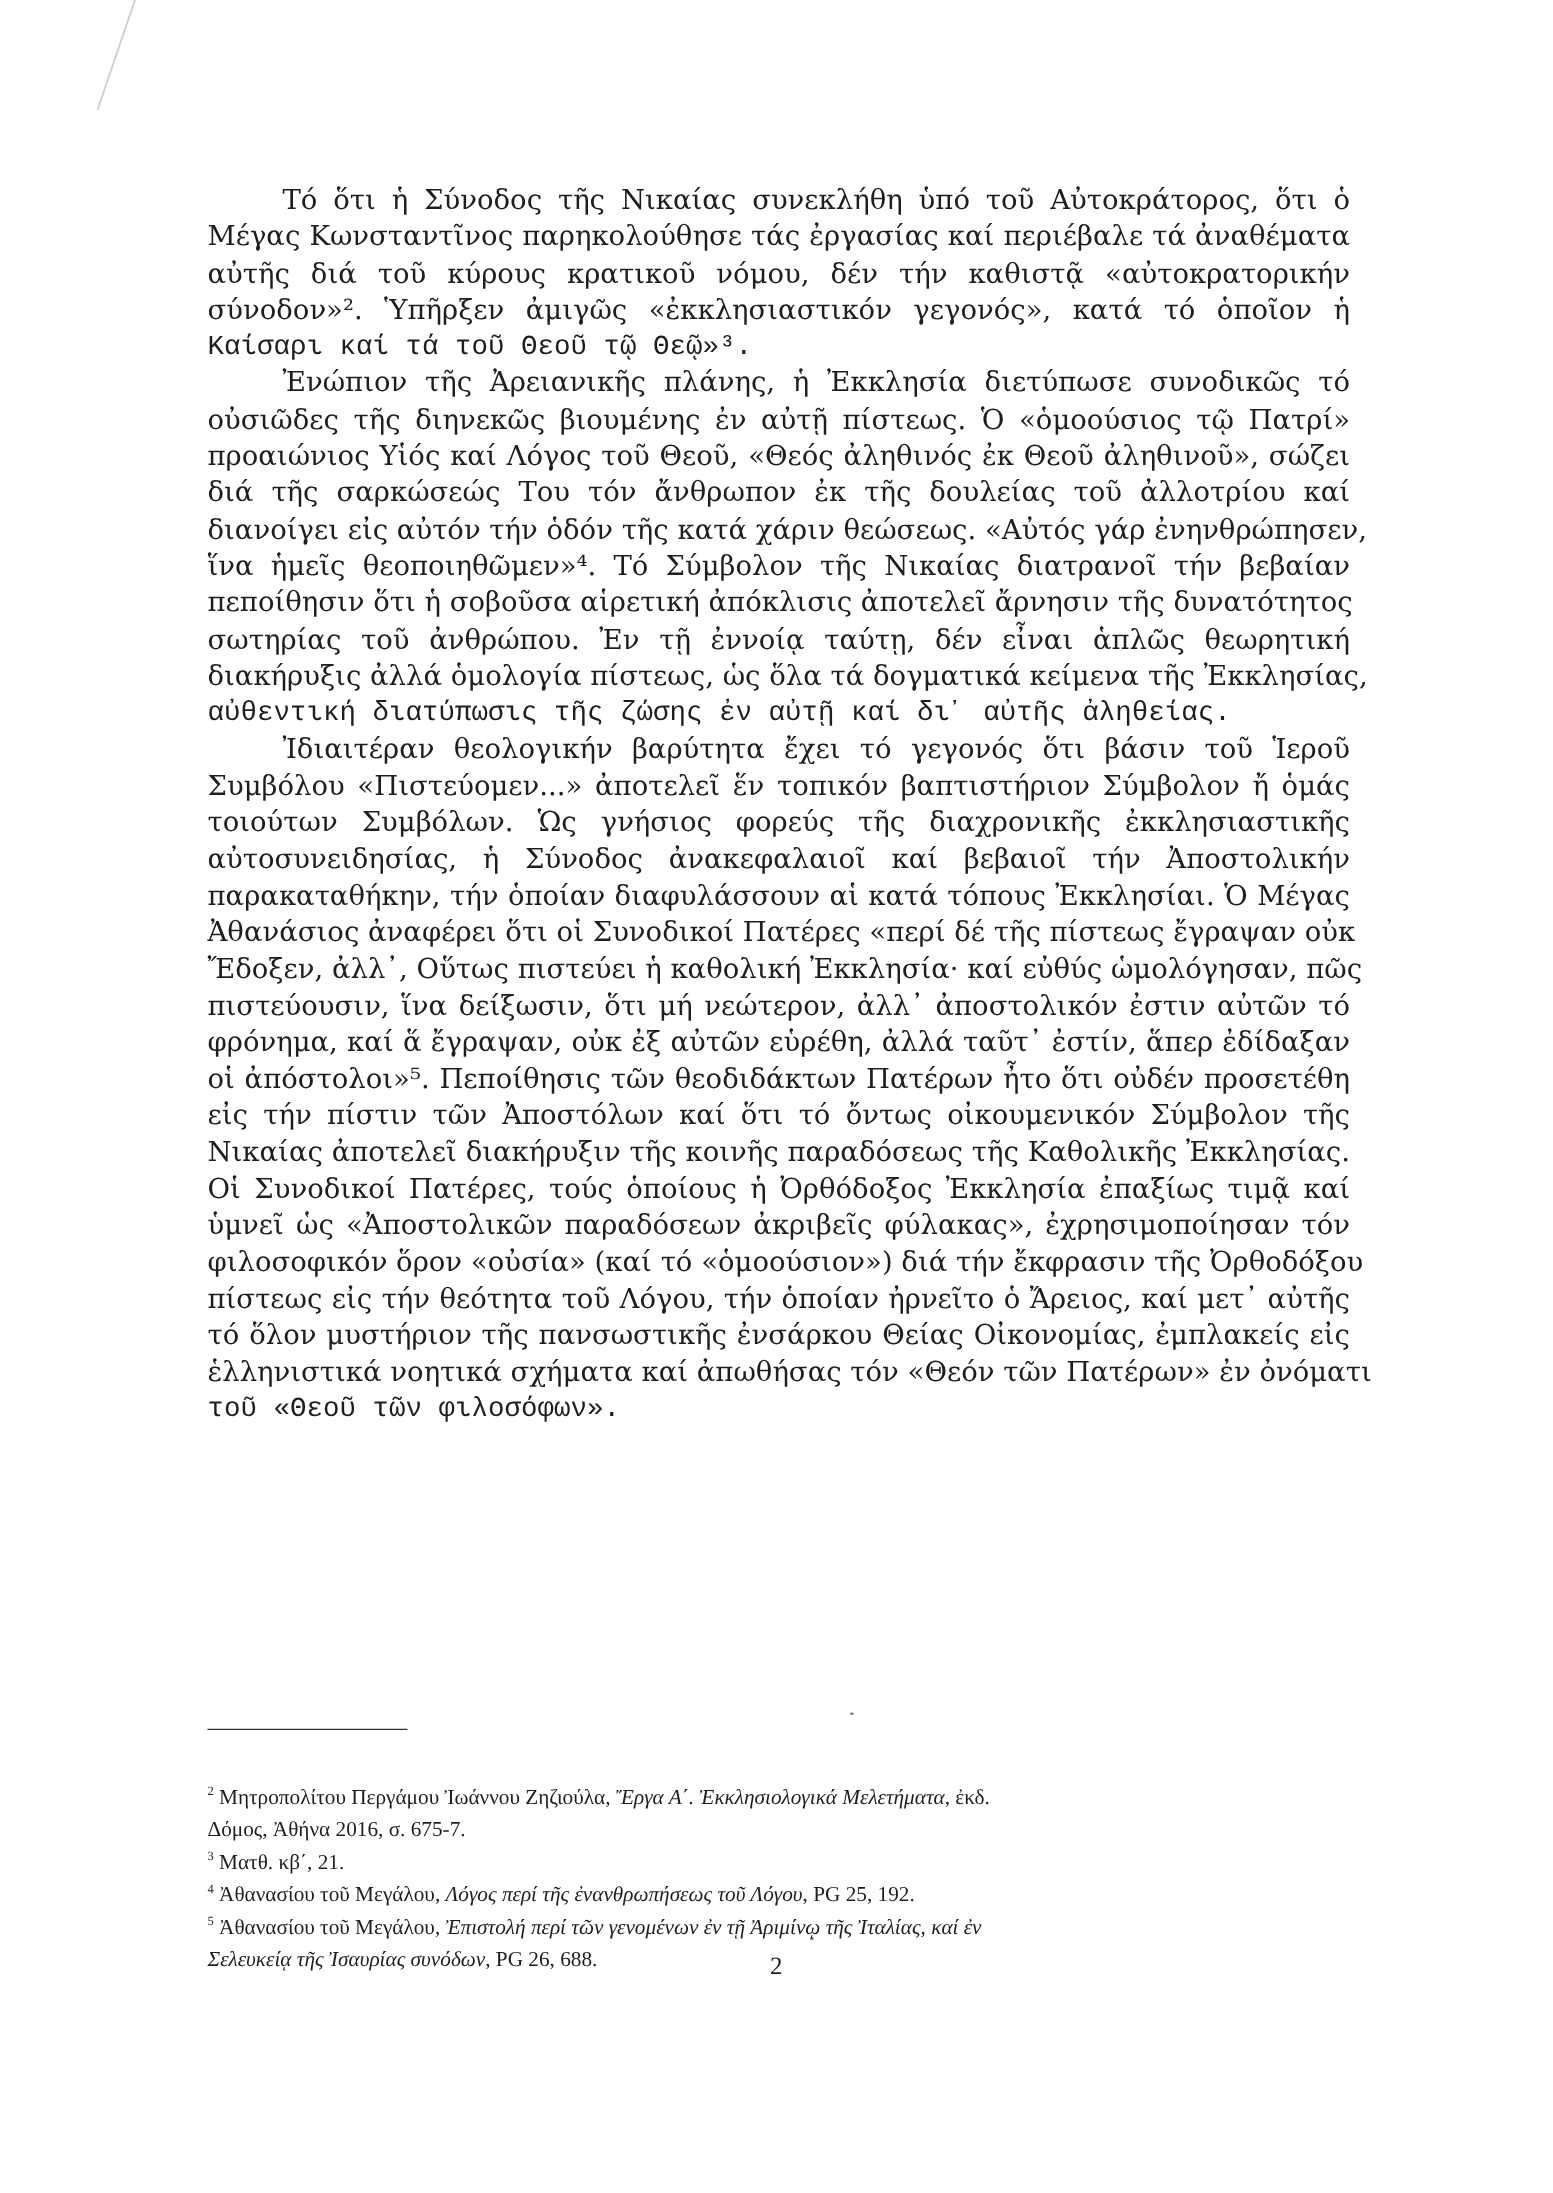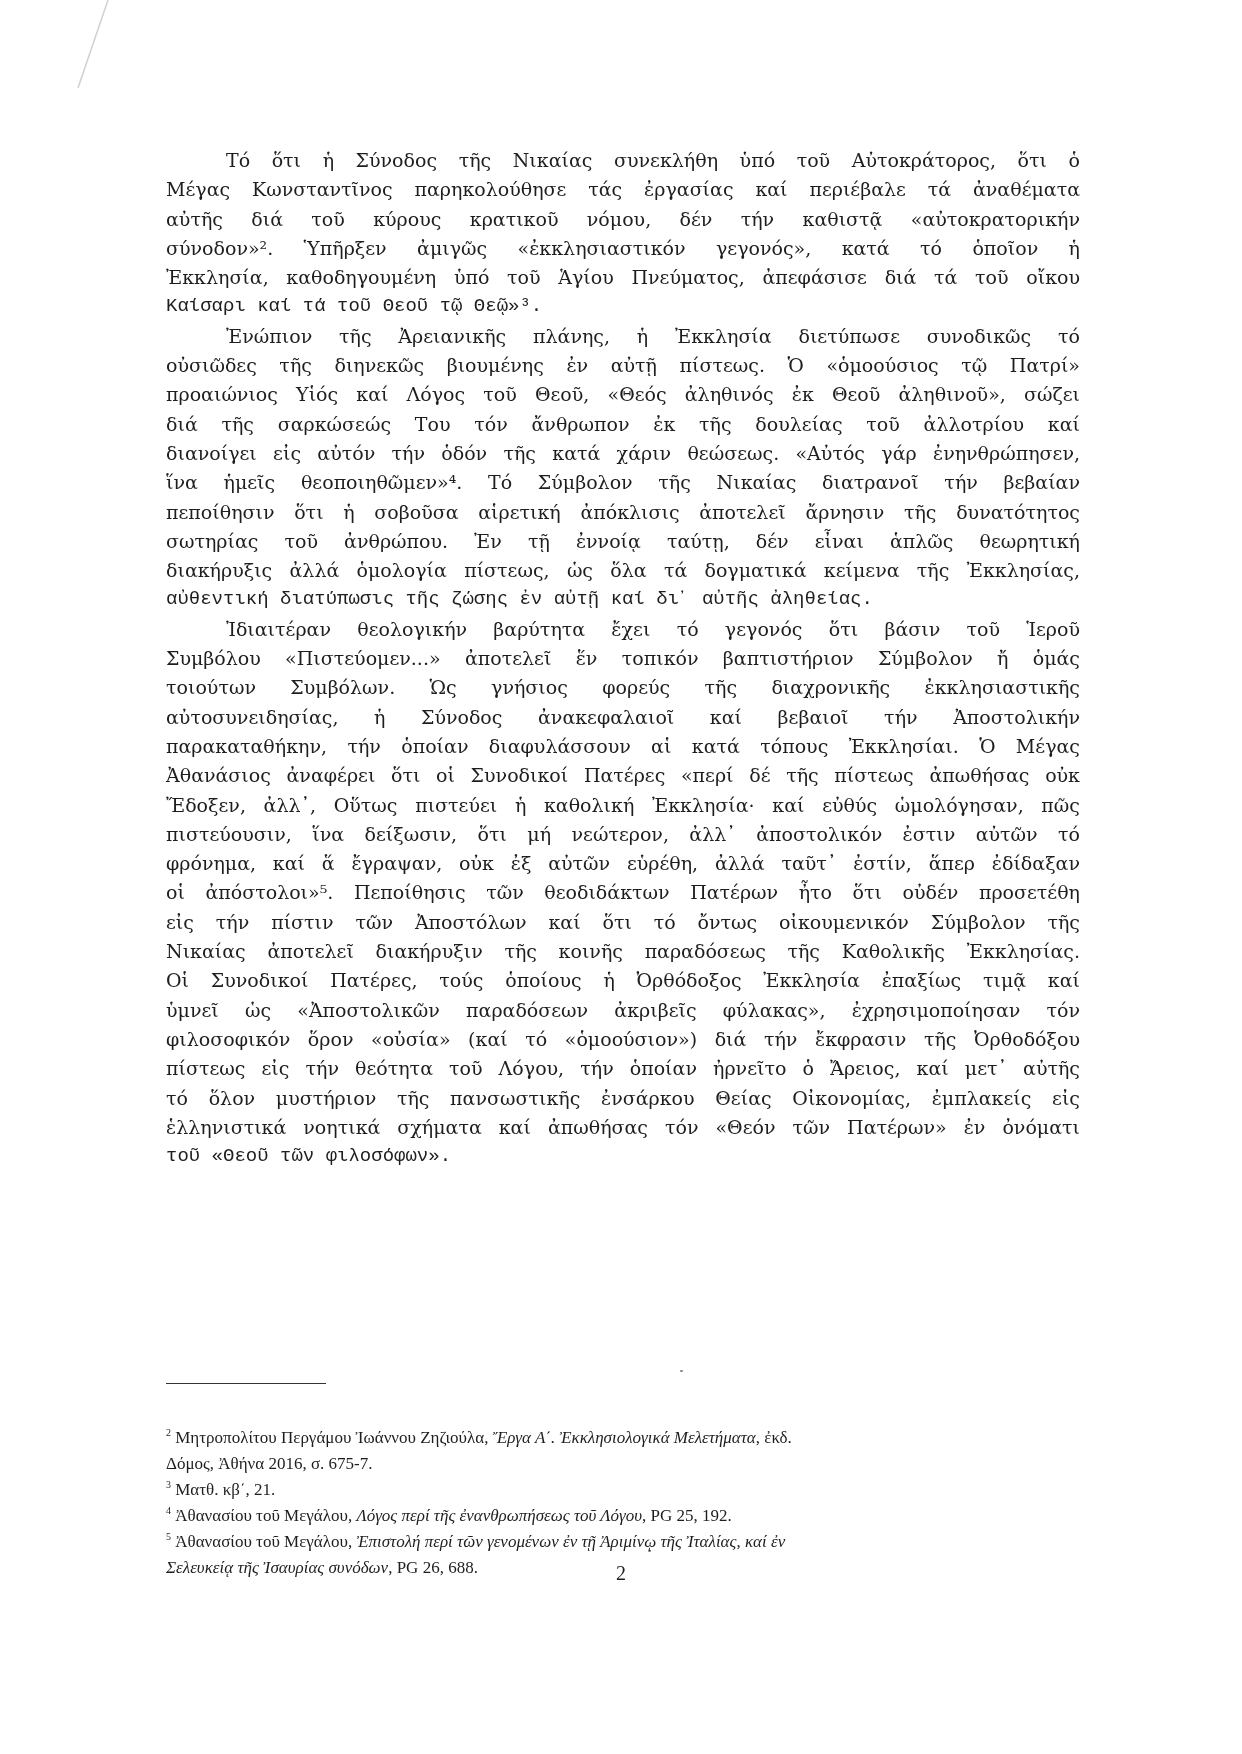--- a/index.html
+++ b/index.html
@@ -13,21 +13,21 @@
     }
     .page-edge {
       position: absolute; left: 0; top: 0;
       width: 120px; height: 90px;
       pointer-events: none;
     }
     .body-text {
       position: absolute;
       left: 166px; top: 146px;
       width: 914px;
-      font-size: 19px;
+      font-size: 22px;
       line-height: 29.3px;
     }
     .line {
       display: block;
       white-space: nowrap;
       text-align: justify;
       text-align-last: justify;
       height: 29.3px;
       overflow: visible;
     }
@@ -69,42 +69,41 @@
 
 <div class="speck" style="left:680px;top:1370px;"></div>
 <div class="speck" style="left:648px;top:1550px;"></div>
 
 <main class="body-text" id="body-text">
     <div>
       <span class="line indent">Τό ὅτι ἡ Σύνοδος τῆς Νικαίας συνεκλήθη ὑπό τοῦ Αὐτοκράτορος, ὅτι ὁ</span>
       <span class="line">Μέγας Κωνσταντῖνος παρηκολούθησε τάς ἐργασίας καί περιέβαλε τά ἀναθέματα</span>
       <span class="line">αὐτῆς διά τοῦ κύρους κρατικοῦ νόμου, δέν τήν καθιστᾷ «αὐτοκρατορικήν</span>
       <span class="line">σύνοδον»². Ὑπῆρξεν ἀμιγῶς «ἐκκλησιαστικόν γεγονός», κατά τό ὁποῖον ἡ</span>
-      <span class="line">Ἐκκλησία, καθοδηγουμένη ὑπό τοῦ Ἁγίου Πνεύματος, ἀπεφάσισε διά τά τοῦ οἴκου</span>
       <span class="line last">Καίσαρι καί τά τοῦ Θεοῦ τῷ Θεῷ»³.</span>
     </div>
     <div>
       <span class="line indent">Ἐνώπιον τῆς Ἀρειανικῆς πλάνης, ἡ Ἐκκλησία διετύπωσε συνοδικῶς τό</span>
       <span class="line">οὐσιῶδες τῆς διηνεκῶς βιουμένης ἐν αὐτῇ πίστεως. Ὁ «ὁμοούσιος τῷ Πατρί»</span>
       <span class="line">προαιώνιος Υἱός καί Λόγος τοῦ Θεοῦ, «Θεός ἀληθινός ἐκ Θεοῦ ἀληθινοῦ», σώζει</span>
       <span class="line">διά τῆς σαρκώσεώς Του τόν ἄνθρωπον ἐκ τῆς δουλείας τοῦ ἀλλοτρίου καί</span>
       <span class="line">διανοίγει εἰς αὐτόν τήν ὁδόν τῆς κατά χάριν θεώσεως. «Αὐτός γάρ ἐνηνθρώπησεν,</span>
       <span class="line">ἵνα ἡμεῖς θεοποιηθῶμεν»⁴. Τό Σύμβολον τῆς Νικαίας διατρανοῖ τήν βεβαίαν</span>
       <span class="line">πεποίθησιν ὅτι ἡ σοβοῦσα αἱρετική ἀπόκλισις ἀποτελεῖ ἄρνησιν τῆς δυνατότητος</span>
       <span class="line">σωτηρίας τοῦ ἀνθρώπου. Ἐν τῇ ἐννοίᾳ ταύτῃ, δέν εἶναι ἁπλῶς θεωρητική</span>
       <span class="line">διακήρυξις ἀλλά ὁμολογία πίστεως, ὡς ὅλα τά δογματικά κείμενα τῆς Ἐκκλησίας,</span>
       <span class="line last">αὐθεντική διατύπωσις τῆς ζώσης ἐν αὐτῇ καί δι᾽ αὐτῆς ἀληθείας.</span>
     </div>
     <div>
       <span class="line indent">Ἰδιαιτέραν θεολογικήν βαρύτητα ἔχει τό γεγονός ὅτι βάσιν τοῦ Ἱεροῦ</span>
       <span class="line">Συμβόλου «Πιστεύομεν...» ἀποτελεῖ ἕν τοπικόν βαπτιστήριον Σύμβολον ἤ ὁμάς</span>
       <span class="line">τοιούτων Συμβόλων. Ὡς γνήσιος φορεύς τῆς διαχρονικῆς ἐκκλησιαστικῆς</span>
       <span class="line">αὐτοσυνειδησίας, ἡ Σύνοδος ἀνακεφαλαιοῖ καί βεβαιοῖ τήν Ἀποστολικήν</span>
       <span class="line">παρακαταθήκην, τήν ὁποίαν διαφυλάσσουν αἱ κατά τόπους Ἐκκλησίαι. Ὁ Μέγας</span>
-      <span class="line">Ἀθανάσιος ἀναφέρει ὅτι οἱ Συνοδικοί Πατέρες «περί δέ τῆς πίστεως ἀπωθήσας οὐκ</span>
+      <span class="line">Ἀθανάσιος ἀναφέρει ὅτι οἱ Συνοδικοί Πατέρες «περί δέ τῆς πίστεως ἔγραψαν οὐκ</span>
       <span class="line">Ἔδοξεν, ἀλλ᾽, Οὕτως πιστεύει ἡ καθολική Ἐκκλησία· καί εὐθύς ὡμολόγησαν, πῶς</span>
       <span class="line">πιστεύουσιν, ἵνα δείξωσιν, ὅτι μή νεώτερον, ἀλλ᾽ ἀποστολικόν ἐστιν αὐτῶν τό</span>
       <span class="line">φρόνημα, καί ἅ ἔγραψαν, οὐκ ἐξ αὐτῶν εὑρέθη, ἀλλά ταῦτ᾽ ἐστίν, ἅπερ ἐδίδαξαν</span>
       <span class="line">οἱ ἀπόστολοι»⁵. Πεποίθησις τῶν θεοδιδάκτων Πατέρων ἦτο ὅτι οὐδέν προσετέθη</span>
       <span class="line">εἰς τήν πίστιν τῶν Ἀποστόλων καί ὅτι τό ὄντως οἰκουμενικόν Σύμβολον τῆς</span>
       <span class="line">Νικαίας ἀποτελεῖ διακήρυξιν τῆς κοινῆς παραδόσεως τῆς Καθολικῆς Ἐκκλησίας.</span>
       <span class="line">Οἱ Συνοδικοί Πατέρες, τούς ὁποίους ἡ Ὀρθόδοξος Ἐκκλησία ἐπαξίως τιμᾷ καί</span>
       <span class="line">ὑμνεῖ ὡς «Ἀποστολικῶν παραδόσεων ἀκριβεῖς φύλακας», ἐχρησιμοποίησαν τόν</span>
       <span class="line">φιλοσοφικόν ὅρον «οὐσία» (καί τό «ὁμοούσιον») διά τήν ἔκφρασιν τῆς Ὀρθοδόξου</span>
       <span class="line">πίστεως εἰς τήν θεότητα τοῦ Λόγου, τήν ὁποίαν ἠρνεῖτο ὁ Ἄρειος, καί μετ᾽ αὐτῆς</span>

